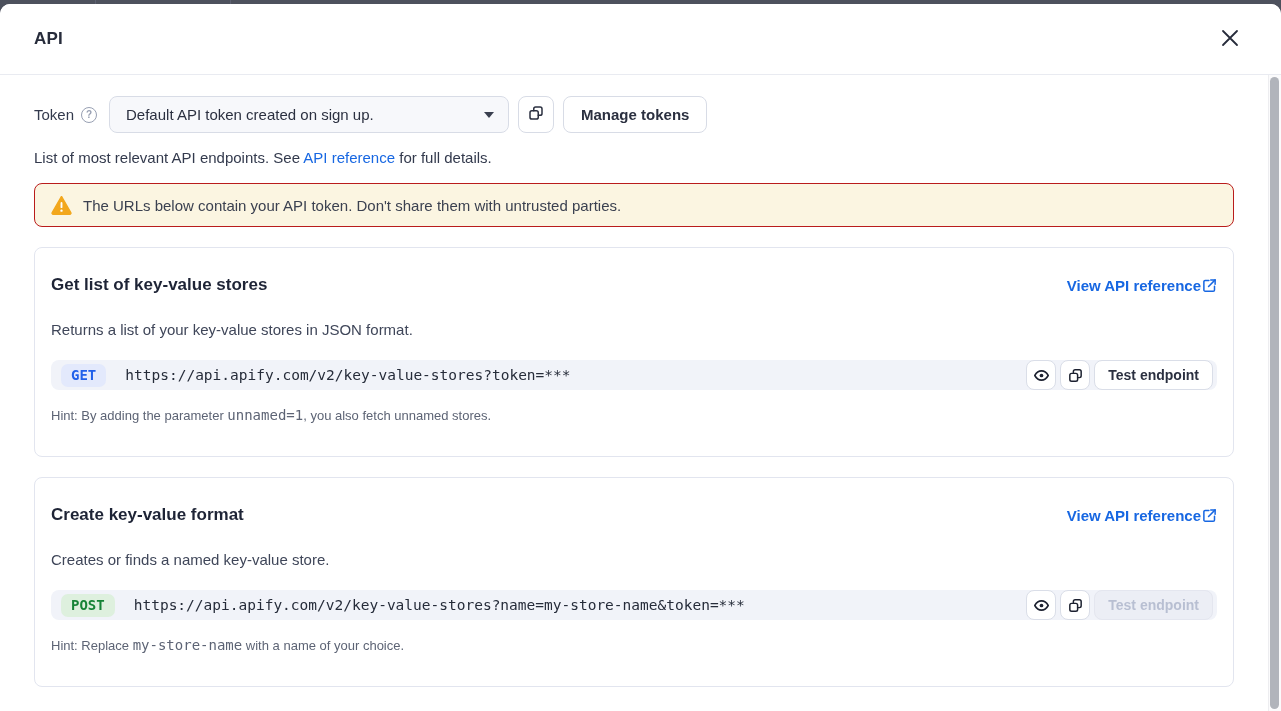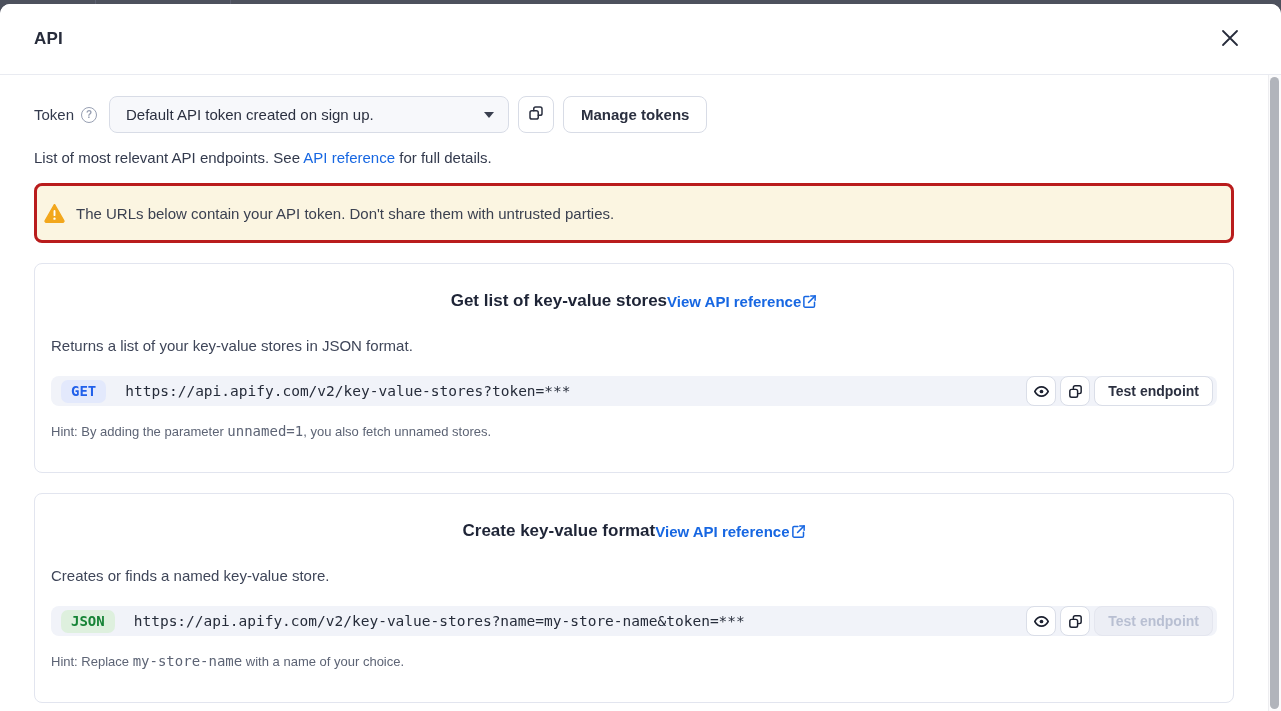--- a/index.html
+++ b/index.html
@@ -61,30 +61,30 @@
   .manage-btn {
     height: 37px; margin-left: 9px; padding: 0 17px; background: #fff;
     border: 1px solid #d8dce6; border-radius: 8px; font-size: 15px; font-weight: 700;
     color: #2b3040; cursor: pointer; font-family: "Liberation Sans", sans-serif;
   }
   
   .intro { margin-top: 16px; font-size: 15px; color: #333a4d; }
   .intro a { color: #1767e2; text-decoration: none; cursor: pointer; }
   
   .warning {
-    margin-top: 17px; height: 60px; background: #fbf5e1; border: 3px solid #b91c1c;
-    border-radius: 8px; display: flex; align-items: center; padding: 0 7px;
+    margin-top: 17px; height: 44px; background: #fbf5e1; border: 1px solid #b91c1c;
+    border-radius: 8px; display: flex; align-items: center; padding: 0 16px;
   }
   .warning-text { font-size: 15px; color: #3b4150; margin-left: 11px; }
   
   .card {
     margin-top: 20px; border: 1px solid #e2e5ef; border-radius: 8px; background: #fff;
     padding: 27px 16px 33px 16px;
   }
-  .card-head { display: flex; align-items: center; justify-content: center; }
+  .card-head { display: flex; align-items: center; justify-content: space-between; }
   .card-title { font-size: 17px; font-weight: 700; color: #1e2436; }
   .card-link {
     display: inline-flex; align-items: center; gap: 1px; font-size: 15px; font-weight: 700;
     color: #1767e2; text-decoration: none; cursor: pointer;
   }
   .card-desc { margin-top: 26px; font-size: 15px; color: #3f4659; }
   .url-bar {
     margin-top: 22px; height: 30px; background: #f1f3f9; border-radius: 8px;
     display: flex; align-items: center; padding: 0 4px 0 10px;
   }
@@ -225,21 +225,21 @@
             <svg width="15" height="15" viewBox="0 0 24 24" fill="none" stroke="#1767e2" stroke-width="2.4" stroke-linecap="round" stroke-linejoin="round">
                 <path d="M20 13v6a2 2 0 0 1-2 2H5a2 2 0 0 1-2-2V6a2 2 0 0 1 2-2h6"></path>
                 <path d="M14 3h7v7"></path>
                 <path d="M10.5 13.5 L21 3"></path>
               </svg>
           </span>
         </a>
       </div>
       <div class="card-desc">Creates or finds a named key-value store.</div>
       <div class="url-bar">
-        <span class="method-badge method-post">JSON</span>
+        <span class="method-badge method-post">POST</span>
         <span class="url-text">https://api.apify.com/v2/key-value-stores?name=my-store-name&amp;token=***</span>
         <span class="url-actions">
           <button class="url-icon-btn">
             <span style="display:inline-flex">
               <svg width="17" height="17" viewBox="0 0 24 24" fill="none" stroke="#1c2130" stroke-width="2.2" stroke-linecap="round" stroke-linejoin="round">
                   <path d="M2.5 12 C5 7.5 8.3 5.5 12 5.5 S19 7.5 21.5 12 C19 16.5 15.7 18.5 12 18.5 S5 16.5 2.5 12 Z"></path>
                   <circle cx="12" cy="12" r="2.6" fill="#1c2130" stroke="none"></circle>
                 </svg>
             </span>
           </button>

